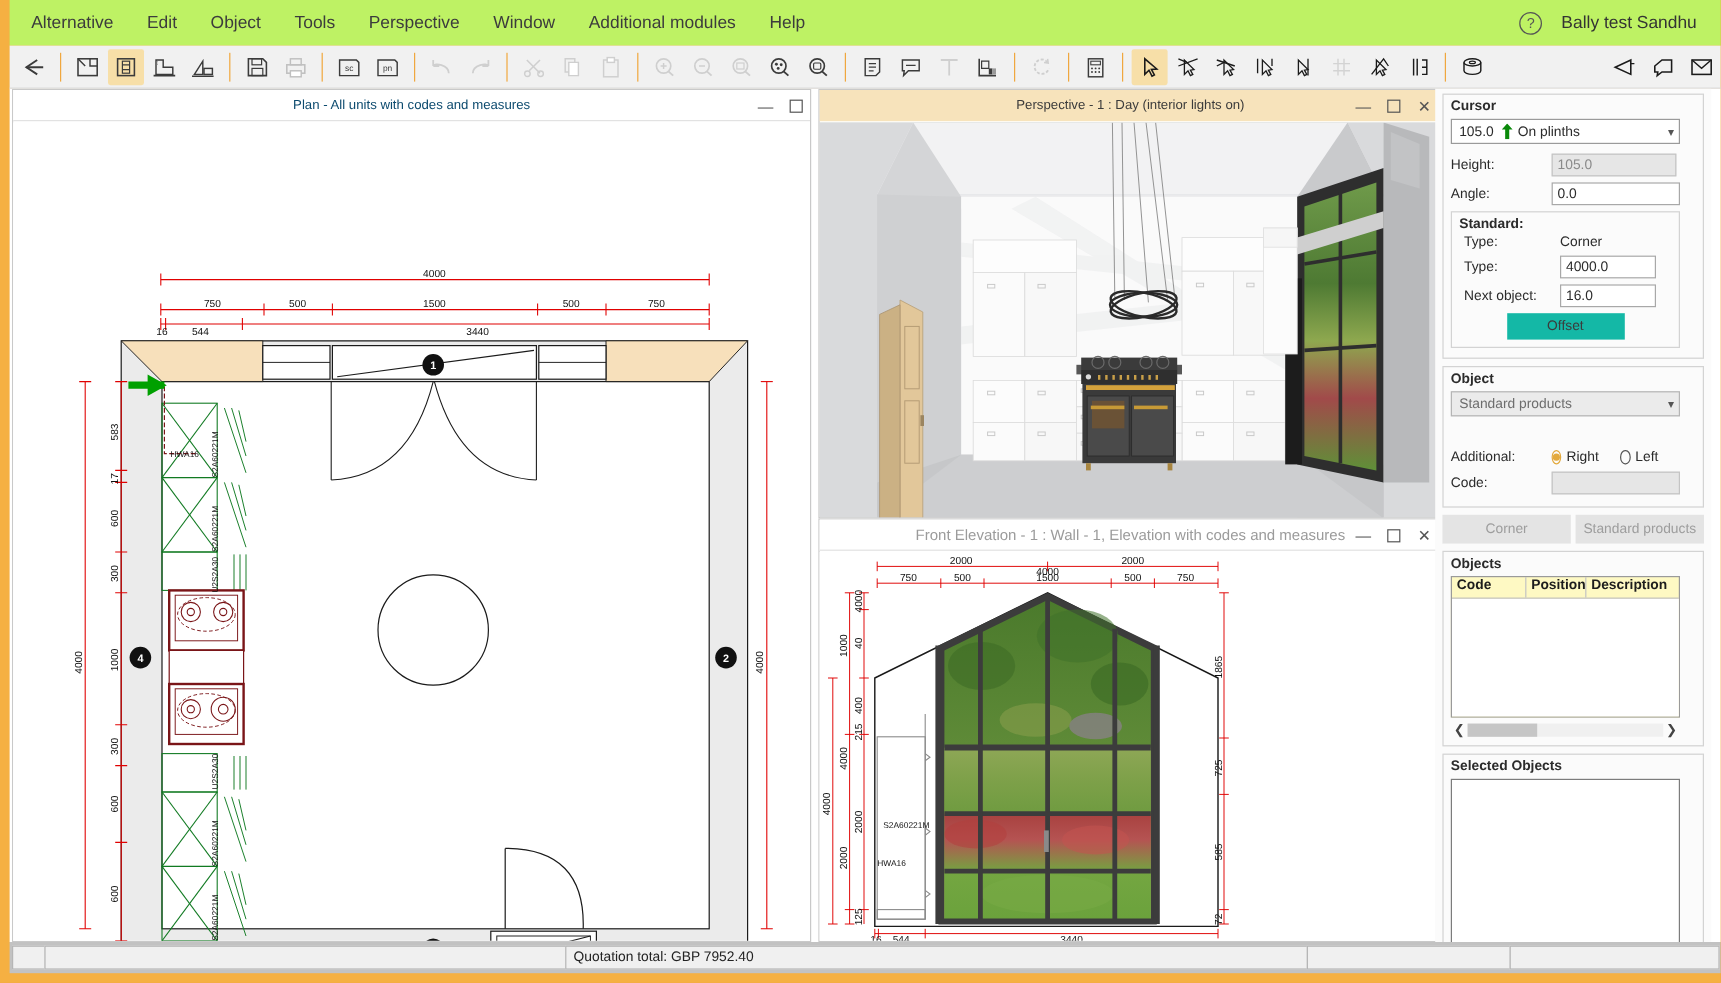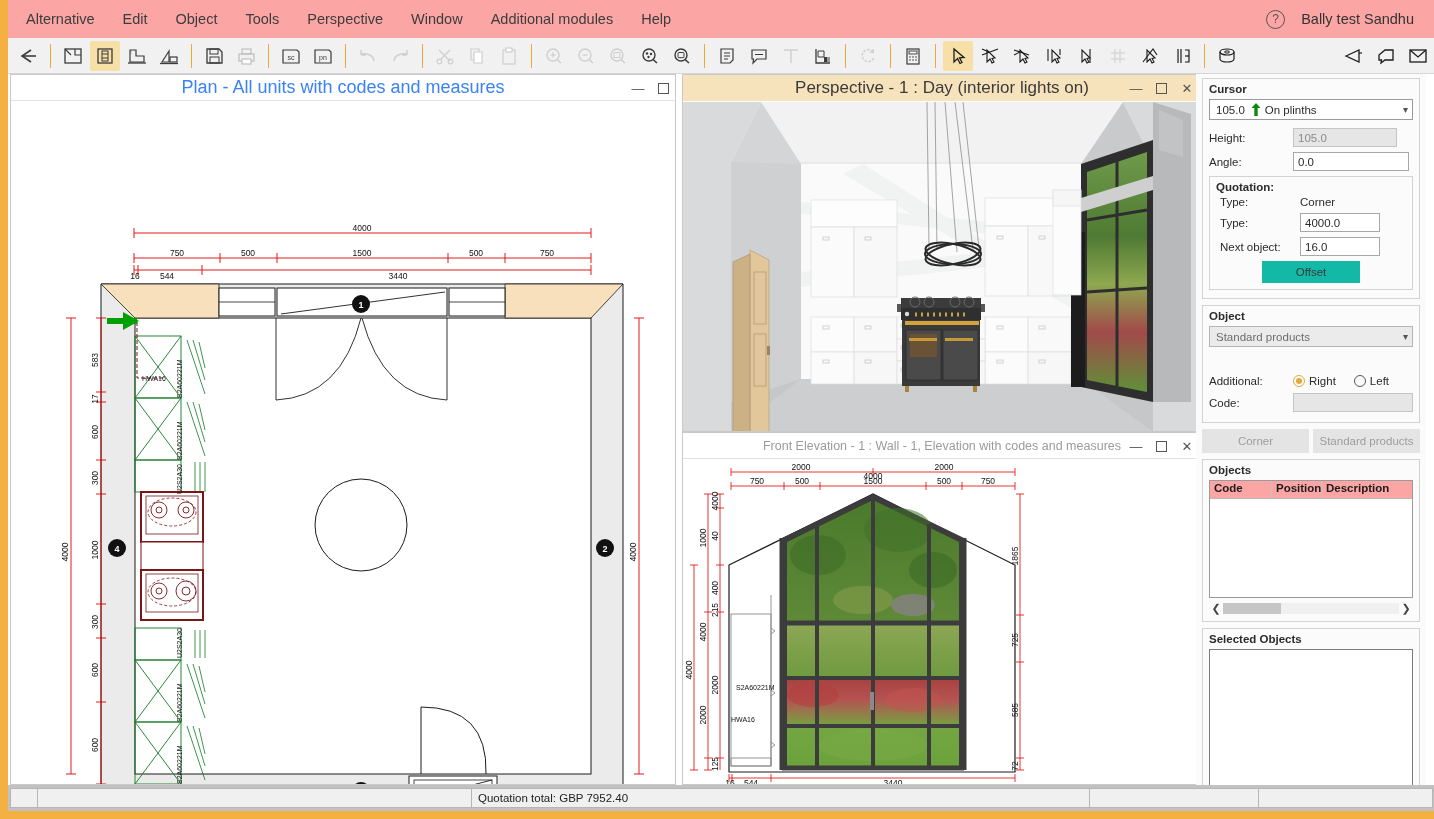--- a/index.html
+++ b/index.html
@@ -13,21 +13,21 @@
   #app {
     position: relative;
     width: 1434px; height: 819px;
     background: #f5b042;
     padding: 0 0 0 0;
   }
 
   
   #menubar {
     position: absolute; left: 8px; top: 0px; width: 1426px; height: 38px;
-    background: #fca5a5;
+    background: #bef264;
     display: flex; align-items: center;
   }
   .menu-item {
     font-size: 14.5px; color: #3c3c3c; padding: 0 14px; height: 38px;
     display: flex; align-items: center; white-space: nowrap; cursor: default;
   }
   .menu-item:first-child { padding-left: 18px; }
   .menu-spacer { flex: 1; }
   #help-circle {
     width: 19px; height: 19px; border: 1.4px solid #555; border-radius: 50%;
@@ -61,36 +61,36 @@
   
   #plan-window {
     position: absolute; left: 2px; top: 0px; width: 666px; height: 711px;
     background: #ffffff; border: 1px solid #c9c9c9;
   }
   #plan-titlebar {
     height: 26px; background: #ffffff; position: relative;
     display: flex; align-items: center; justify-content: center;
     border-bottom: 1px solid #e2e2e2;
   }
-  #plan-title { font-size: 18px; color: #3b82f6; }
+  #plan-title { font-size: 11px; color: #0c4a6e; }
   .win-ctrls { position: absolute; right: 6px; top: 0; height: 26px; display: flex; align-items: center; gap: 12px; }
   .win-btn { font-size: 13px; color: #555; width: 16px; text-align: center; line-height: 1; }
   .win-sq { width: 11px; height: 11px; border: 1.4px solid #555; }
   #plan-canvas { position: absolute; left: 0; top: 27px; right: 0; bottom: 0; overflow: hidden; background: #fff; }
 
   
   #persp-window {
     position: absolute; left: 674px; top: 0px; width: 520px; height: 358px;
     background: #fff; border: 1px solid #c9c9c9;
   }
   #persp-titlebar {
     height: 26px; background: #f7e3bb; position: relative;
     display: flex; align-items: center; justify-content: center;
   }
-  #persp-title { font-size: 17px; color: #3b3b3b; }
+  #persp-title { font-size: 11px; color: #3b3b3b; }
   #persp-canvas { position: absolute; left:0; top:27px; right:0; bottom:0; overflow: hidden; background: #d8d9da; }
 
   
   #elev-window {
     position: absolute; left: 674px; top: 358px; width: 520px; height: 353px;
     background: #fff; border: 1px solid #c9c9c9;
   }
   #elev-titlebar {
     height: 26px; background: #ffffff; position: relative;
     display: flex; align-items: center; justify-content: center;
@@ -99,21 +99,21 @@
   #elev-title { font-size: 12.5px; color: #9b9b9b; }
   #elev-canvas { position: absolute; left:0; top:27px; right:0; bottom:0; overflow: hidden; background: #fff; }
 
   
   #rightpanel {
     position: absolute; left: 1196px; top: 74px; width: 230px; height: 711px;
     background: #fbfbfb; padding: 4px 6px 0 6px;
   }
   .group {
     border: 1px solid #d3d3d3; background: #fbfbfb;
-    margin-bottom: 6px; padding: 4px 6px 8px 6px; position: relative;
+    margin-bottom: 6px; padding: 4px 19px 8px 6px; position: relative;
   }
   .group-title { font-size: 11.5px; font-weight: bold; color: #2b2b2b; margin-bottom: 4px; }
   .field-row { display: flex; align-items: center; margin-bottom: 5px; }
   .field-label { font-size: 11.5px; color: #2b2b2b; width: 84px; flex: none; }
   .txtinput {
     border: 1px solid #a8a8a8; background: #fff; height: 19px;
     font-size: 11.5px; color: #2b2b2b; padding: 0 4px; display: flex; align-items: center;
   }
   .txtinput.disabled { background: #e6e6e6; border-color: #c4c4c4; color: #8a8a8a; }
   .combo {
@@ -132,21 +132,21 @@
   .btn-disabled {
     background: #e4e4e4; color: #9d9d9d; border: none; height: 24px;
     font-size: 11.5px; display: flex; align-items: center; justify-content: center;
   }
   .radio-row { display: flex; align-items: center; margin: 8px 0 6px 0; }
   .radio { width: 12px; height: 12px; border: 1.4px solid #555; border-radius: 50%;
            display: inline-flex; align-items: center; justify-content: center; margin-right: 4px; }
   .radio.on { border-color: #e3a93c; }
   .radio.on::after { content: ""; width: 6px; height: 6px; background: #e3a93c; border-radius: 50%; }
   .radio-label { font-size: 11.5px; color: #2b2b2b; margin-right: 18px; }
-  .tbl { border: 1px solid #9a9a9a; background: #fca5a5; }
+  .tbl { border: 1px solid #9a9a9a; background: #fef9c3; }
   .tbl-head { display: flex; border-bottom: 1px solid #b9b9b9; height: 18px; }
   .tbl-th { font-size: 11.5px; font-weight: bold; color: #1c1c1c; padding: 1px 4px; border-right: 1px solid #c4c4c4; }
   .tbl-body { height: 98px; background: #fff; }
   .hscroll { display: flex; align-items: center; height: 17px; margin-top: 2px; }
   .hs-arrow { font-size: 11px; color: #444; width: 14px; text-align: center; }
   .hs-track { flex: 1; height: 11px; background: #f0f0f0; position: relative; }
   .hs-thumb { position: absolute; left: 0; top: 0; height: 11px; width: 58px; background: #c6c6c6; }
   .big-box { border: 1px solid #7c7c7c; background: #fff; height: 148px; }
 
   
@@ -1097,21 +1097,21 @@
       <div class="field-row">
         <span class="field-label">Height:</span>
         <span class="txtinput disabled" style="width:104px;">105.0</span>
       </div>
       <div class="field-row">
         <span class="field-label">Angle:</span>
         <span class="txtinput" style="width:116px;">0.0</span>
       </div>
 
       <div class="sub-group">
-        <div class="sub-title">Quotation:</div>
+        <div class="sub-title">Standard:</div>
         <div class="field-row">
           <span class="field-label" style="padding-left:4px;">Type:</span>
           <span style="font-size:11.5px;color:#2b2b2b;">Corner</span>
         </div>
         <div class="field-row">
           <span class="field-label" style="padding-left:4px;">Type:</span>
           <span class="txtinput" style="width:80px;">4000.0</span>
         </div>
         <div class="field-row">
           <span class="field-label" style="padding-left:4px;">Next object:</span>

